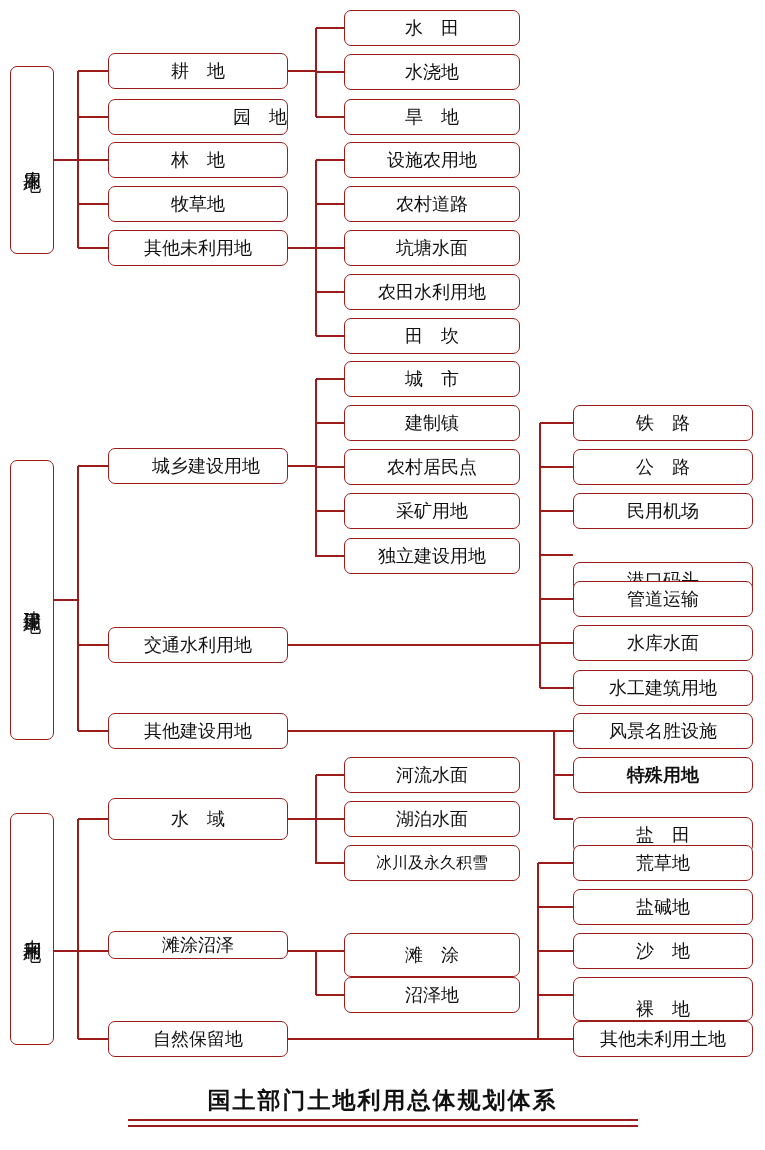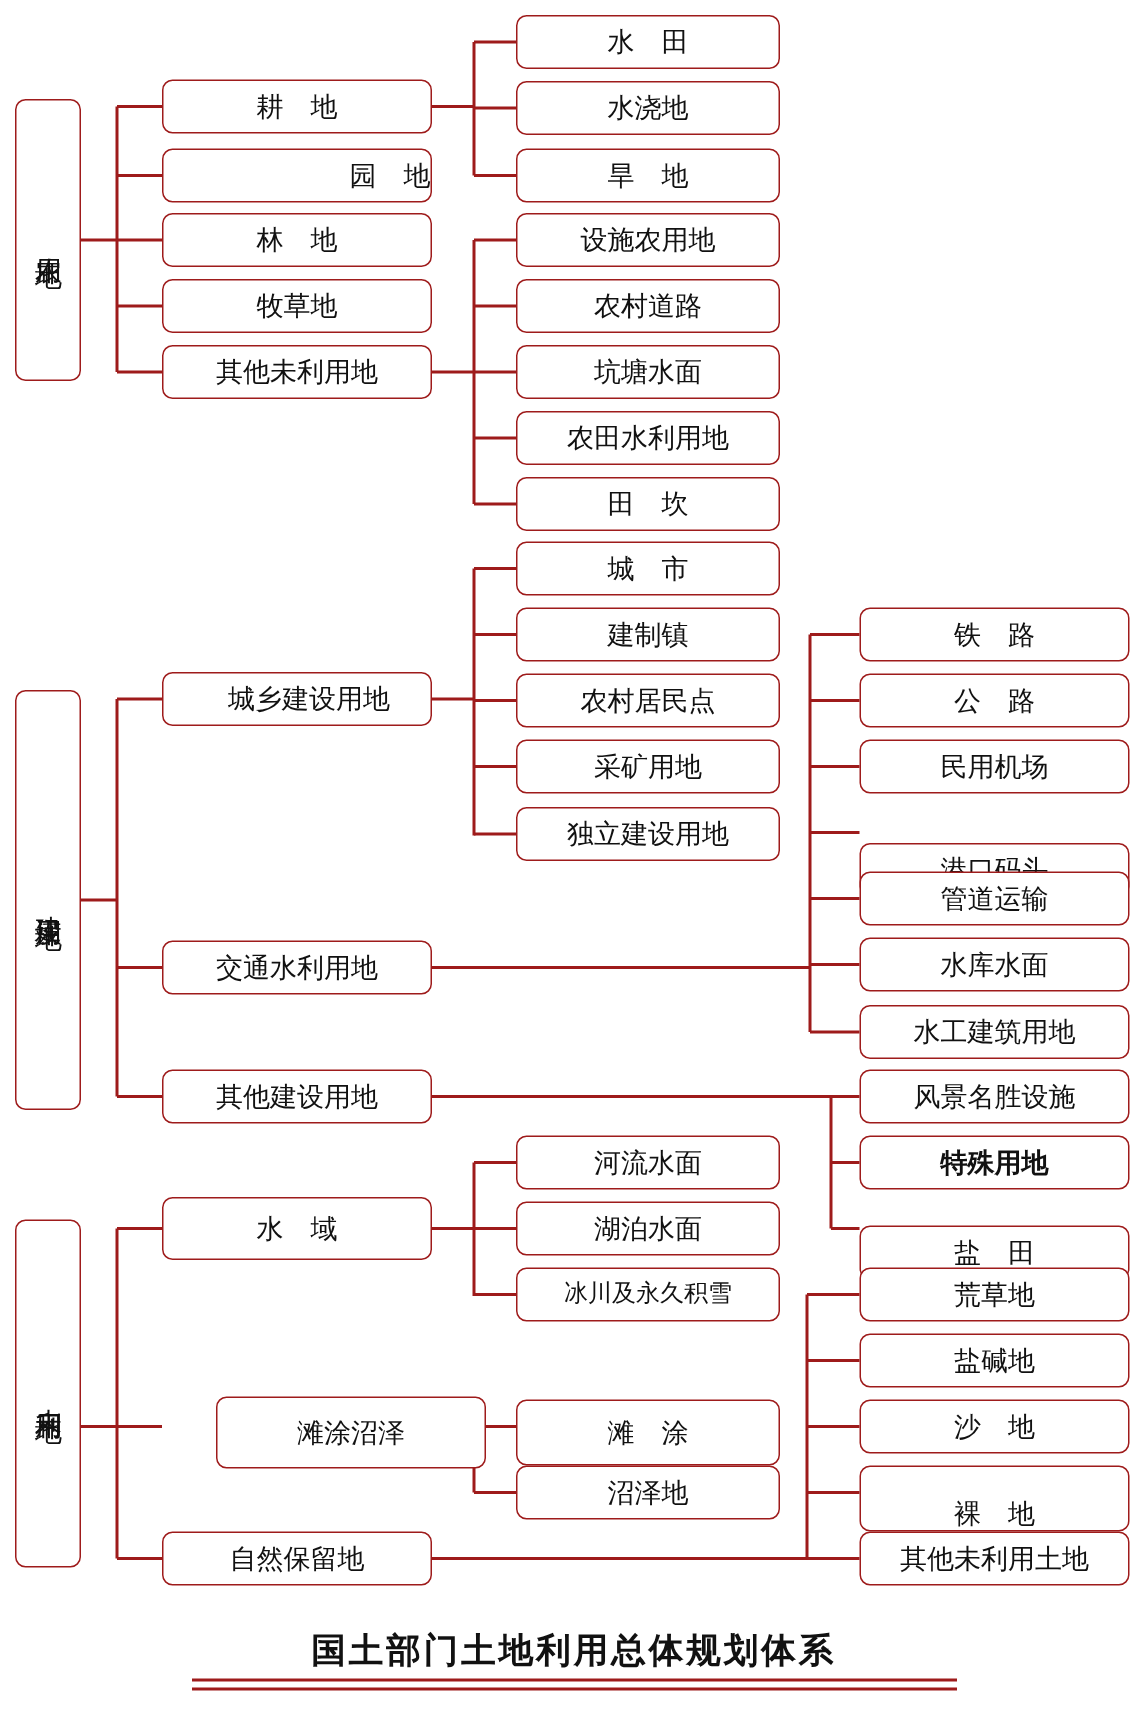--- a/index.html
+++ b/index.html
@@ -177,21 +177,21 @@
   <div class="node" style="left:108px;top:627px;width:180px;height:36px;">
     <span>交通水利用地</span>
   </div>
   <div class="node" style="left:108px;top:713px;width:180px;height:36px;">
     <span>其他建设用地</span>
   </div>
 
   <div class="node" style="left:108px;top:798px;width:180px;height:42px;">
     <span>水　域</span>
   </div>
-  <div class="node" style="left:108px;top:931px;width:180px;height:48px;margin-left:36px;">
+  <div class="node" style="left:108px;top:931px;width:180px;height:28px;">
     <span>滩涂沼泽</span>
   </div>
   <div class="node" style="left:108px;top:1021px;width:180px;height:36px;">
     <span>自然保留地</span>
   </div>
 
   <div class="node" style="left:344px;top:10px;width:176px;height:36px;">
     <span>水　田</span>
   </div>
   <div class="node" style="left:344px;top:54px;width:176px;height:36px;align-items:center;">

